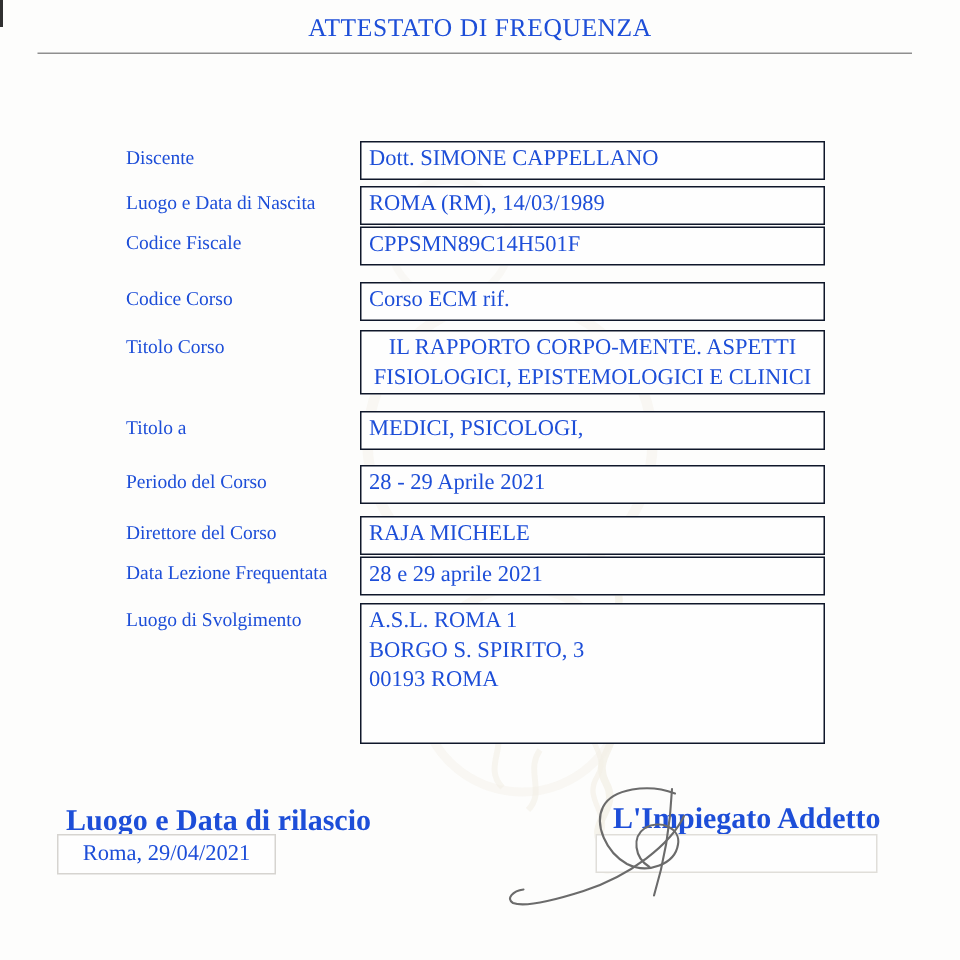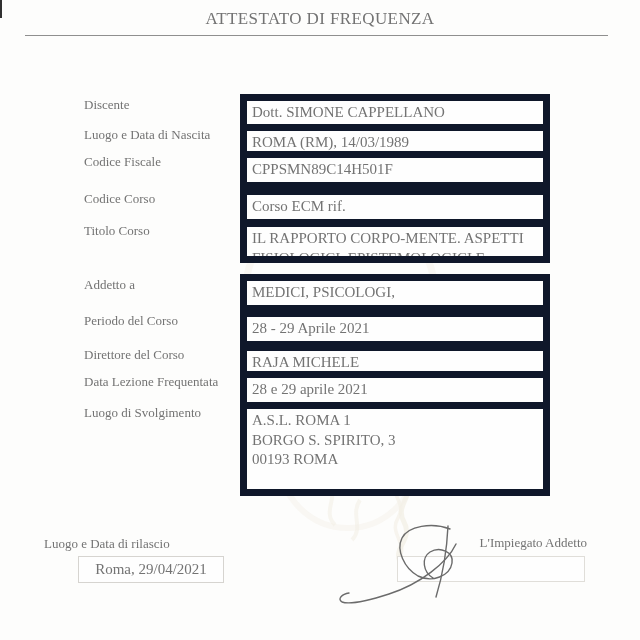--- a/index.html
+++ b/index.html
@@ -1,43 +1,43 @@
 <!DOCTYPE html>
 <html><head>
 <meta charset="utf-8">
 <style>
   html,body{margin:0;padding:0;}
   body{width:640px;height:640px;background:#fdfdfc;}
   .page{
     position:relative;width:640px;height:640px;overflow:hidden;
-    font-family:"Liberation Serif","DejaVu Serif",serif;color:#737373;
+    font-family:"Liberation Serif","DejaVu Serif",serif;color:#1d4ed8;
     background:#fdfdfc;
   }
   .corner-mark{position:absolute;top:0;left:0;width:2px;height:18px;background:#303030;z-index:2;}
   .doc-title{position:absolute;top:9px;left:0;width:100%;text-align:center;
     font-size:17px;letter-spacing:.4px;z-index:2;}
   .title-rule{position:absolute;top:35px;left:25px;width:583px;height:1px;background:#8f8f8f;z-index:2;}
   .wm{position:absolute;top:0;left:0;width:640px;height:640px;z-index:0;pointer-events:none;}
   .row{position:absolute;left:0;width:640px;z-index:1;}
   .lbl{position:absolute;left:84px;top:3px;font-size:13px;white-space:nowrap;}
   .box{
     position:absolute;left:240px;width:310px;min-height:24px;
-    border:7px solid #0f172a;background:#fefefe;
+    border:1px solid #0f172a;background:#fefefe;
     font-size:15px;line-height:19.5px;padding:2px 5px;
     box-sizing:border-box;white-space:pre-line;overflow:hidden;
   }
-  .box.h2{height:43px;}
+  .box.h2{height:43px;text-align:center;}
   .box.h4{height:94px;}
-  .footer-lbl{position:absolute;font-size:13px;z-index:1;}
+  .footer-lbl{position:absolute;font-size:20px;z-index:1;font-weight:bold;}
   .release-lbl{left:44px;top:536px;}
   .clerk-lbl{left:402px;top:535px;width:185px;text-align:right;}
   .release-box{
     position:absolute;left:38px;top:556px;width:146px;height:27px;
     border:1px solid #d6d4d0;background:#fefefe;box-sizing:border-box;
-    font-size:15px;text-align:center;line-height:25px;z-index:1;margin-left:40px;
+    font-size:15px;text-align:center;line-height:25px;z-index:1;
   }
   .sig-box{
     position:absolute;left:397px;top:556px;width:188px;height:26px;
     border:1px solid #e0ded9;background:#fefefe;box-sizing:border-box;z-index:1;
   }
   .sig-svg{position:absolute;top:0;left:0;width:640px;height:640px;z-index:5;pointer-events:none;}
 </style>
 </head>
 <body>
 
@@ -80,21 +80,21 @@
     <div class="box">Corso ECM rif.</div>
   </div>
 
   <div class="row" style="top:220px">
     <div class="lbl">Titolo Corso</div>
     <div class="box h2">IL RAPPORTO CORPO-MENTE. ASPETTI
 FISIOLOGICI, EPISTEMOLOGICI E CLINICI</div>
   </div>
 
   <div class="row" style="top:274px">
-    <div class="lbl">Addetto a</div>
+    <div class="lbl">Titolo a</div>
     <div class="box">MEDICI, PSICOLOGI,</div>
   </div>
 
   <div class="row" style="top:310px">
     <div class="lbl">Periodo del Corso</div>
     <div class="box">28 - 29 Aprile 2021</div>
   </div>
 
   <div class="row" style="top:344px">
     <div class="lbl">Direttore del Corso</div>

